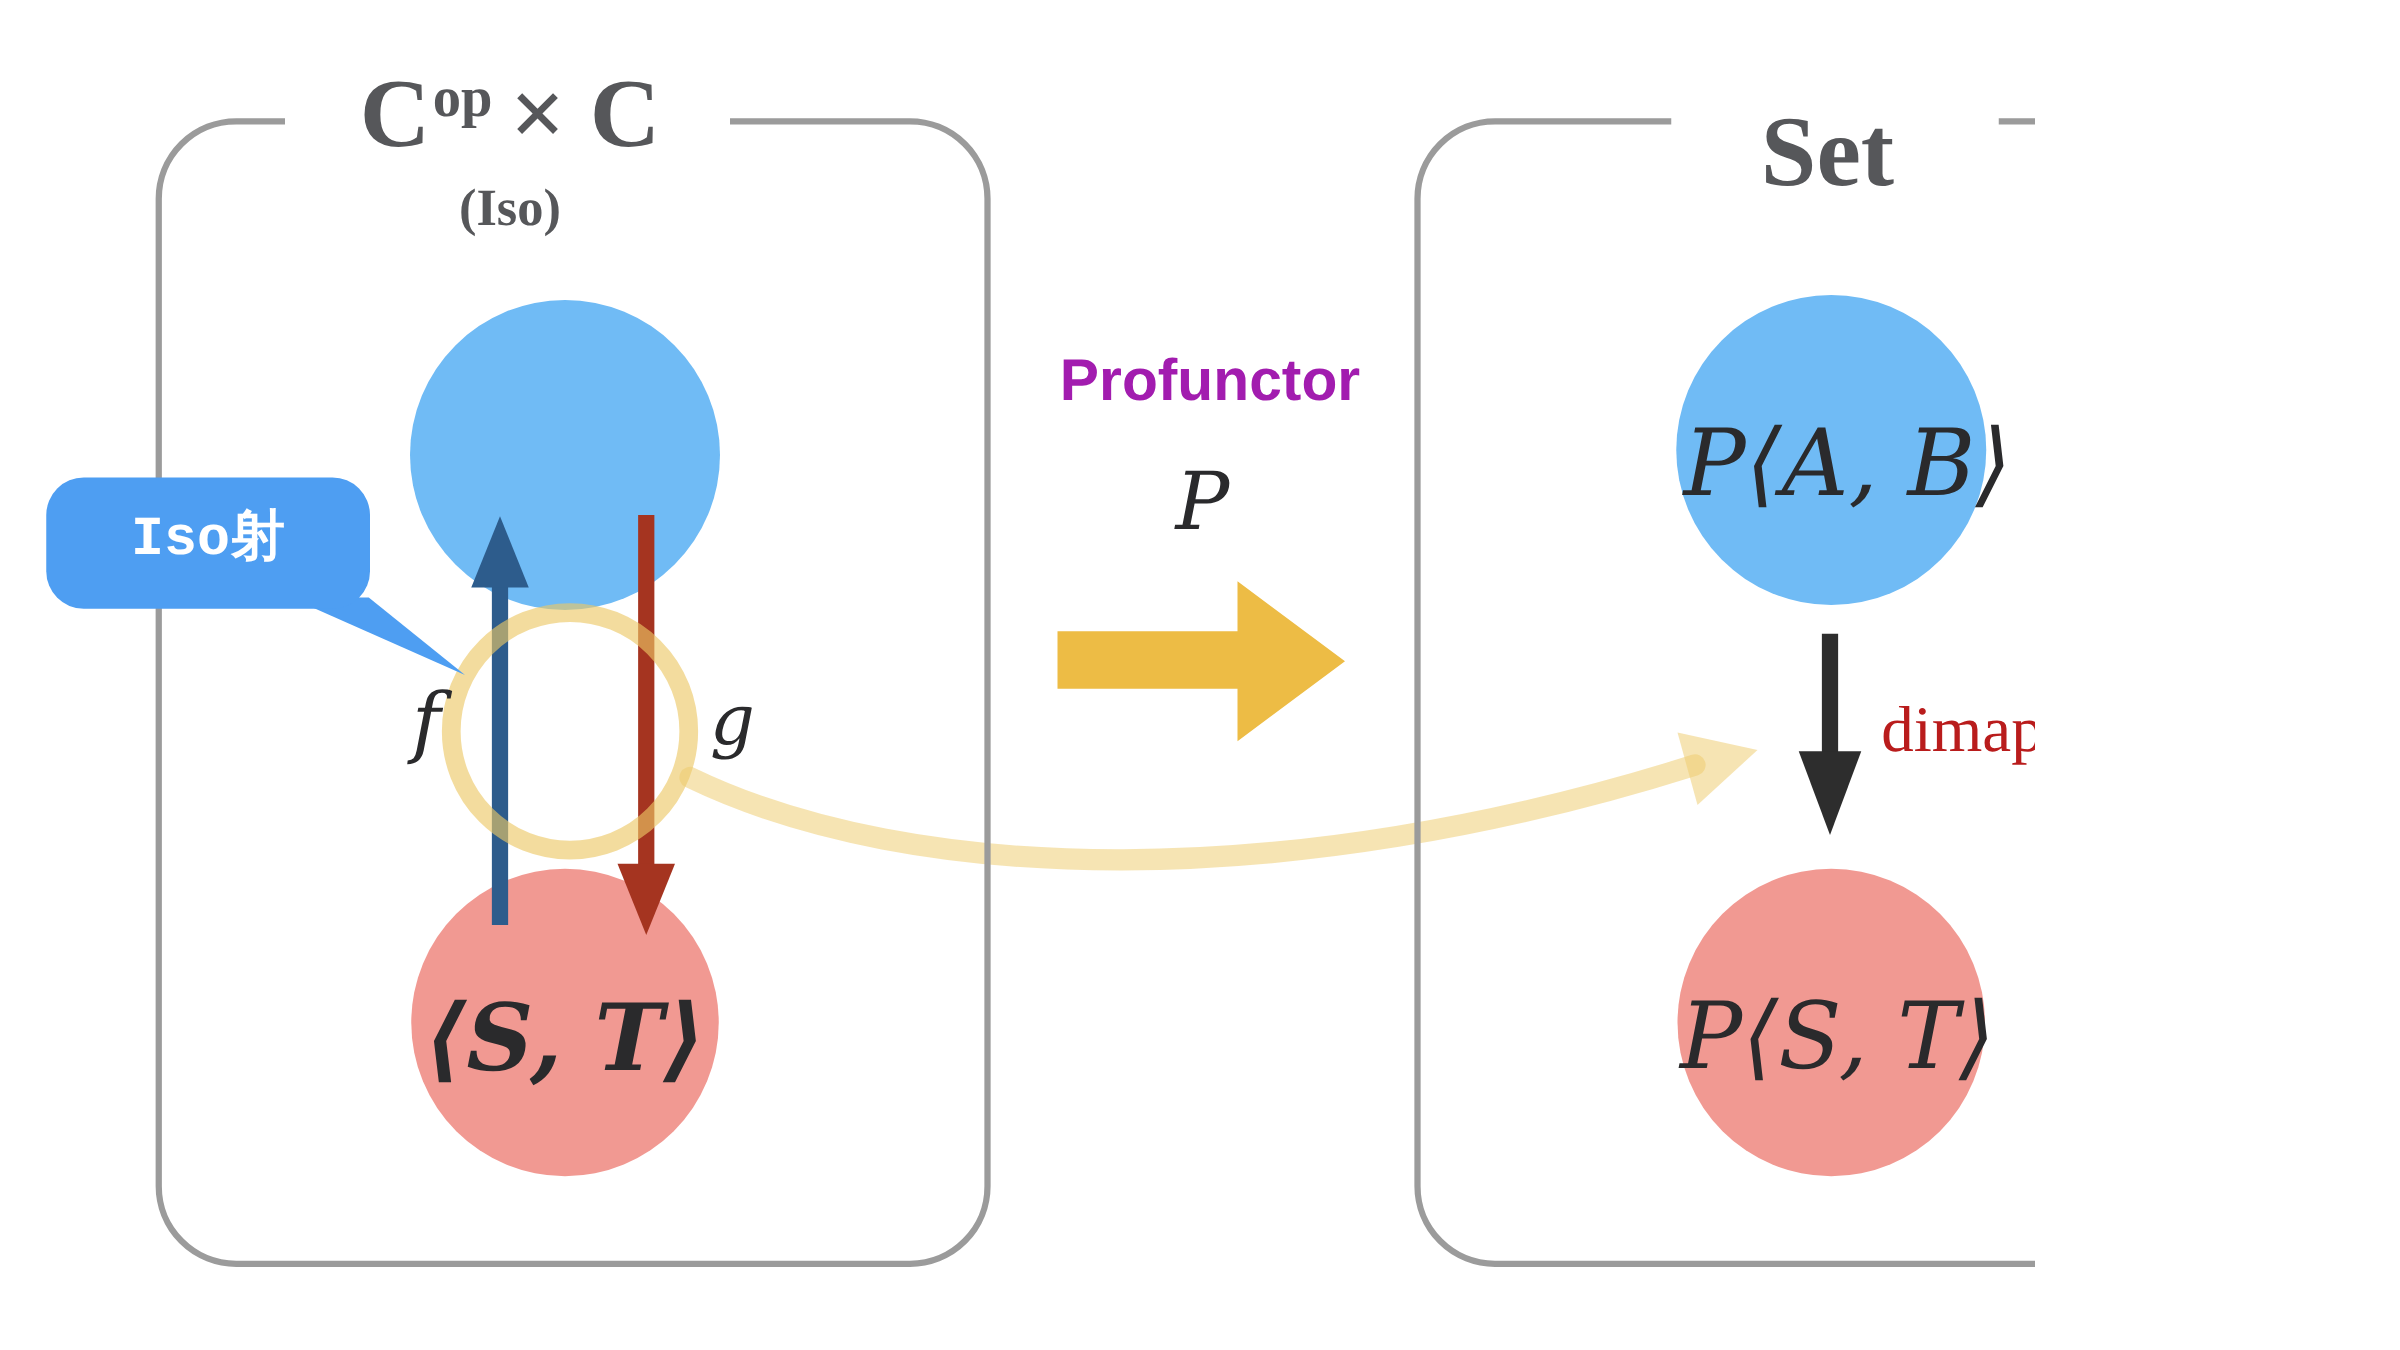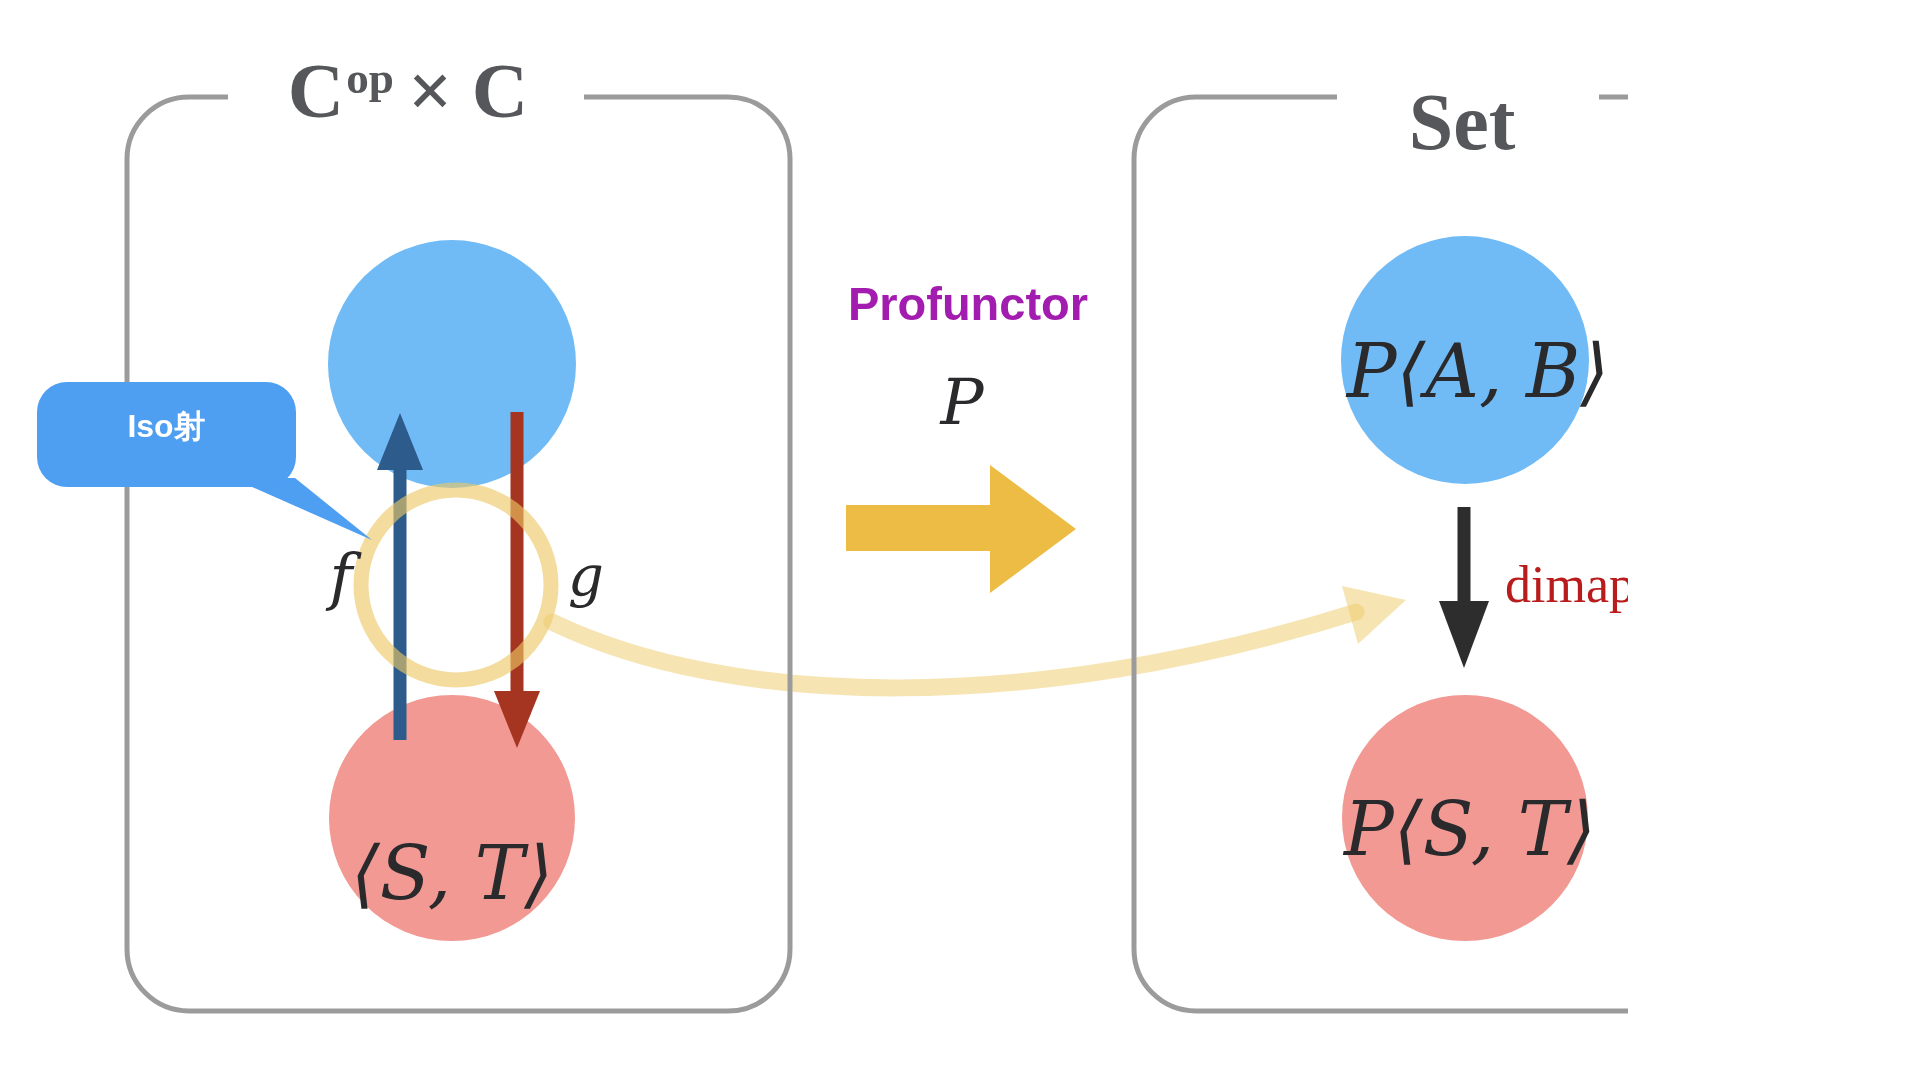--- a/index.html
+++ b/index.html
@@ -13,35 +13,35 @@
   .sans-b{font-family:"Liberation Sans","DejaVu Sans",sans-serif;font-weight:bold;}
 
   .left-title{left:198px;top:52px;width:420px;font-size:78px;}
   .left-title .sup{font-size:0.58em;position:relative;top:-0.52em;margin-left:2px;}
   .left-title .rest{margin-left:14px;}
   .left-subtitle{left:258px;top:146px;width:300px;font-size:42px;}
   .right-title{left:1312px;top:50px;width:300px;font-size:80px;margin-top:32px;}
 
   .obj{font-size:74px;}
   .obj-ab{left:252px;top:345px;width:400px;}
-  .obj-st{left:252px;top:836px;width:400px;}
+  .obj-st{left:252px;top:794px;width:400px;font-weight:bold;}
   .obj-pab{left:1278px;top:334px;width:400px;}
   .obj-pst{left:1270px;top:792px;width:400px;}
 
   .profunctor{left:768px;top:280px;width:400px;font-size:47px;color:#a21caf;}
   .psym{left:762px;top:370px;width:400px;font-size:64px;}
 
   .dimap{left:1505px;top:558px;width:340px;font-size:52px;color:#b91c1c;
          font-family:"Liberation Serif","DejaVu Serif",serif;font-style:normal;}
   .dimap .it{font-family:"DejaVu Serif","DejaVu Sans",serif;font-style:italic;margin-left:16px;}
 
   .f-label{left:291px;top:546px;width:100px;font-size:62px;}
   .g-label{left:536px;top:549px;width:100px;font-size:56px;}
 
-  .callout-label{left:37px;top:410px;width:259px;font-size:32px;color:#ffffff;}
+  .callout-label{left:37px;top:410px;width:259px;font-size:44px;color:#ffffff;font-family:Liberation Mono, monospace;}
 </style>
 </head>
 <body>
 
 <div id="stage">
 
   <svg id="shapes" viewBox="0 0 1920 1080" xmlns="http://www.w3.org/2000/svg">
 
     <circle cx="452" cy="364" r="124" fill="#70BBF5"></circle>
     <circle cx="452" cy="818" r="123" fill="#F19992"></circle>
@@ -68,20 +68,21 @@
     <rect x="1457.5" y="507" width="13" height="96" fill="#2D2D2D"></rect>
     <polygon points="1464,668 1439,601 1489,601" fill="#2D2D2D"></polygon>
 
     <polygon points="232,478 295,478 372,540" fill="#4E9EF2"></polygon>
     <rect x="37" y="382" width="259" height="105" rx="30" fill="#4E9EF2"></rect>
   </svg>
 
   <div class="txt center serif-b left-title">
     <span>C</span><span class="sup">op</span><span class="rest">× C</span>
   </div>
+  <div class="txt center serif-b left-subtitle">(Iso)</div>
 
   <div class="txt center serif-b right-title">Set</div>
 
   <div class="txt center math obj obj-st">⟨S, T⟩</div>
   <div class="txt center math obj obj-pab">P⟨A, B⟩</div>
   <div class="txt center math obj obj-pst">P⟨S, T⟩</div>
 
   <div class="txt center sans-b profunctor">Profunctor</div>
   <div class="txt center math psym">P</div>
 

